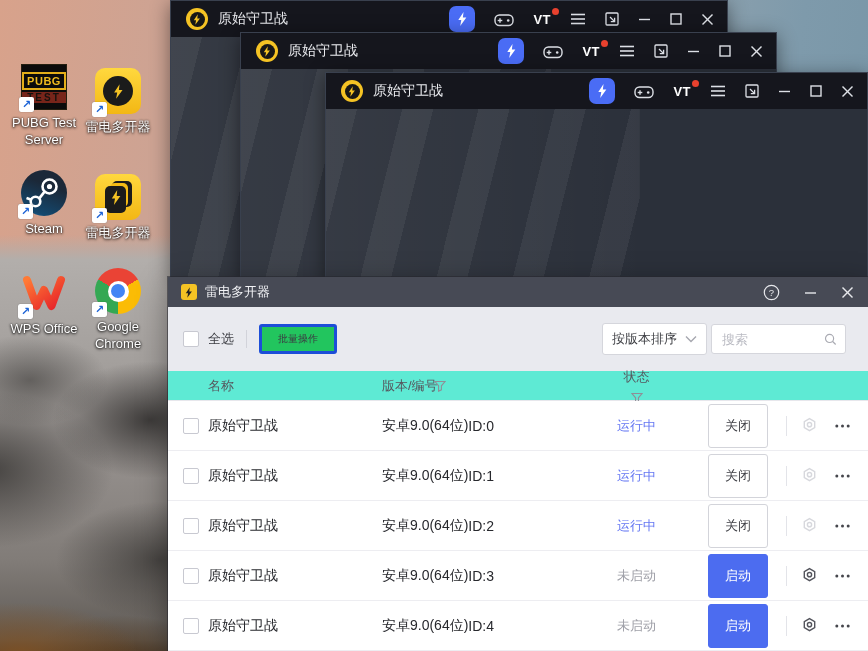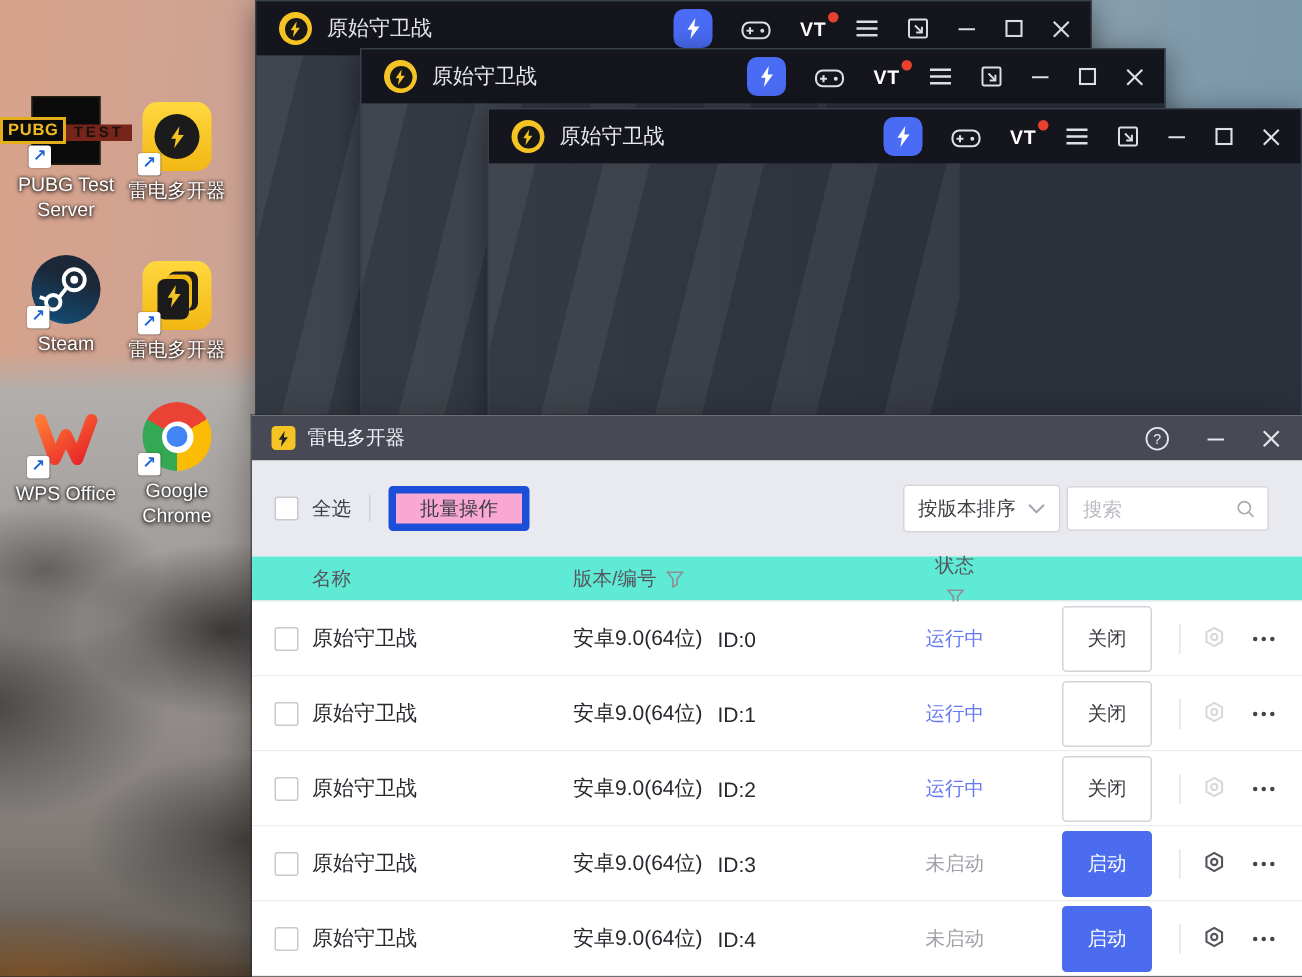--- a/index.html
+++ b/index.html
@@ -21,21 +21,21 @@
   }
 
   
   .dicon{position:absolute;width:74px;display:flex;flex-direction:column;align-items:center;cursor:default;}
   .dicon .art{position:relative;width:46px;height:46px;}
   .dicon .label{margin-top:5px;font-size:13px;line-height:1.3;color:#fff;text-align:center;
     text-shadow:0 1px 3px rgba(0,0,0,.95),0 0 2px rgba(0,0,0,.8);}
   .shortcut{position:absolute;left:-3px;bottom:-3px;width:15px;height:15px;background:#fff;border-radius:2px;
     box-shadow:0 0 1px rgba(0,0,0,.55);display:flex;align-items:center;justify-content:center;
     color:#1c63d6;font-size:11px;font-weight:bold;line-height:1;}
-  .art-pubg{background:#0b0b0b;border:1px solid #241f10;display:flex;align-items:center;justify-content:center;}
+  .art-pubg{background:#0b0b0b;border:1px solid #241f10;display:flex;flex-direction:column;align-items:center;justify-content:center;}
   .pubg-word{border:2px solid #e3ae1a;color:#f0bb1e;font-weight:900;font-size:11px;letter-spacing:.5px;padding:1px 3px;background:#0b0b0b;}
   .pubg-badge{margin-top:2px;background:#77251a;color:#17120e;font-weight:900;font-size:10px;letter-spacing:2px;padding:0 5px;width:44px;text-align:center;}
   .art-yellow{background:linear-gradient(180deg,#ffd83e,#f3b714);border-radius:10px;display:flex;align-items:center;justify-content:center;}
   .ld-circle{width:30px;height:30px;background:#1b1b1b;border-radius:50%;display:flex;align-items:center;justify-content:center;}
   .art-steam{background:linear-gradient(200deg,#1b2838 35%,#14486e 85%,#1b79b4 100%);border-radius:50%;}
   .art-chrome{border-radius:50%;background:conic-gradient(from 60deg,#fbbc05 0 120deg,#34a853 120deg 240deg,#ea4335 240deg 360deg);display:flex;align-items:center;justify-content:center;}
   .chrome-white{width:21px;height:21px;background:#fff;border-radius:50%;display:flex;align-items:center;justify-content:center;}
   .chrome-blue{width:14px;height:14px;background:#4285f4;border-radius:50%;}
   .art-wps{display:flex;align-items:center;justify-content:center;}
 
@@ -61,32 +61,32 @@
     box-shadow:0 0 0 1px rgba(38,39,46,.55),0 8px 28px rgba(0,0,0,.4);display:flex;flex-direction:column;}
   .mgr-titlebar{height:30px;background:#474a55;display:flex;align-items:center;padding:0 14px 0 13px;flex:0 0 auto;}
   .mgr-app-icon{width:16px;height:16px;background:#f5c324;border-radius:3px;display:flex;align-items:center;justify-content:center;}
   .mgr-title{margin-left:8px;color:#f2f3f6;font-size:13px;}
   .mgr-actions{margin-left:auto;display:flex;align-items:center;}
   .mgr-actions .tb-ic{margin-left:24px;color:#e7e8ec;}
   .mgr-toolbar{height:64px;background:#e9eaef;display:flex;align-items:center;padding:0 22px 0 15px;flex:0 0 auto;}
   .checkbox{width:16px;height:16px;background:#fff;border:1px solid #c8c9d1;border-radius:2px;cursor:pointer;flex:0 0 auto;}
   .lbl-selall{margin-left:9px;font-size:13px;color:#3b3c42;}
   .tb-sep{width:1px;height:18px;background:#d2d3da;margin:0 12px;}
-  .btn-batch{height:30px;padding:0 16px;background:#f9a8d4;border:5px solid #1d4ed8;border-radius:3px;font-size:13px;color:#3b3c42;display:flex;align-items:center;cursor:pointer;}
+  .btn-batch{height:30px;padding:0 16px;background:#22c55e;border:3px solid #1d4ed8;border-radius:3px;font-size:10px;color:#3b3c42;display:flex;align-items:center;cursor:pointer;}
   .toolbar-right{margin-left:auto;display:flex;align-items:center;gap:4px;}
   .sortbox{width:105px;height:32px;background:#fff;border:1px solid #d5d6dc;border-radius:3px;display:flex;align-items:center;padding:0 9px;cursor:pointer;}
   .sortbox .txt{font-size:13px;color:#3f4045;flex:1;white-space:nowrap;}
   .searchbox{width:135px;height:30px;background:#fff;border:1px solid #d5d6dc;border-radius:3px;display:flex;align-items:center;padding:0 8px;}
   .searchbox input{border:none;outline:none;width:100%;font-size:13px;color:#3f4045;background:transparent;}
   .searchbox input::placeholder{color:#b9bac2;}
 
   .thead{height:30px;background:#5eead4;border-bottom:1px solid #e7e7ec;display:flex;align-items:center;padding-left:15px;flex:0 0 auto;font-size:13px;color:#56575e;}
   .cell-check{width:25px;display:flex;align-items:center;}
   .cell-name{width:174px;}
-  .cell-version{width:183px;display:flex;align-items:center;gap:10px;}
+  .cell-version{width:183px;display:flex;align-items:center;}
   .cell-status{width:143px;display:flex;align-items:center;gap:6px;flex-direction:column;}
   .cell-action{flex:1;display:flex;align-items:center;}
   .trow{height:50px;display:flex;align-items:center;padding-left:15px;border-bottom:1px solid #ededf1;font-size:14px;color:#27282d;flex:0 0 auto;background:#fff;}
   .status-run{color:#6577f3;font-size:13px;}
   .status-stop{color:#9fa0a8;font-size:13px;}
   .btn-row{width:60px;height:44px;border-radius:3px;font-size:13px;display:flex;align-items:center;justify-content:center;cursor:pointer;font-family:Liberation Serif, serif;}
   .btn-close{background:#fff;border:1px solid #d3d4da;color:#3c3d43;}
   .btn-start{background:#4c6cf0;border:1px solid #4c6cf0;color:#fff;}
   .row-sep{width:1px;height:20px;background:#e3e4e9;margin:0 14px 0 18px;}
   .gear{color:#53545c;cursor:pointer;display:flex;}

